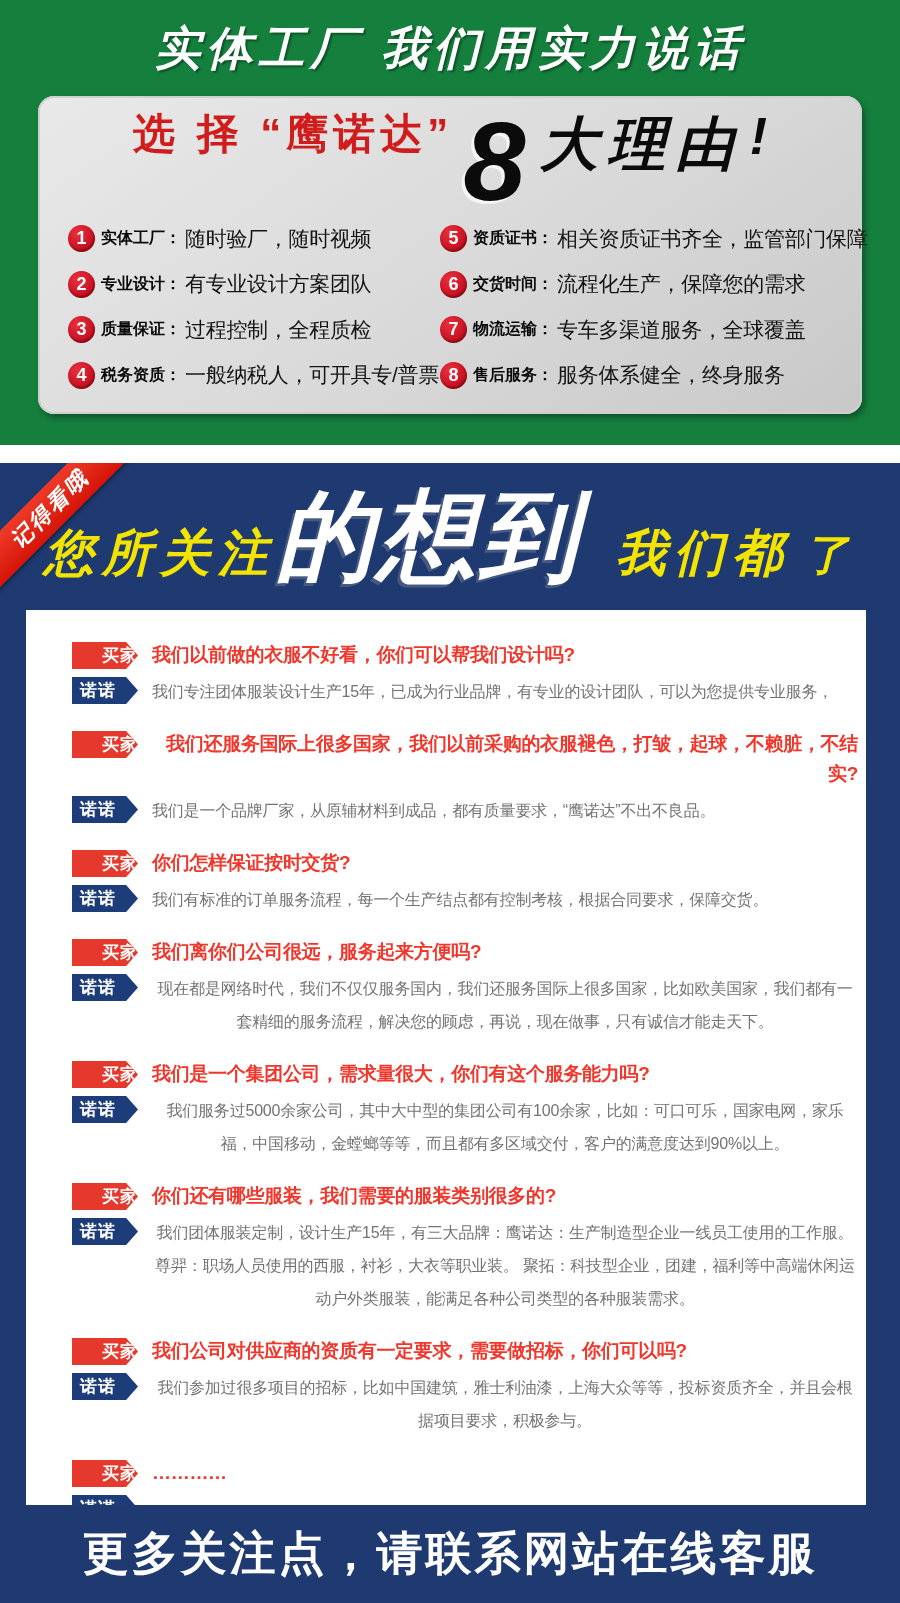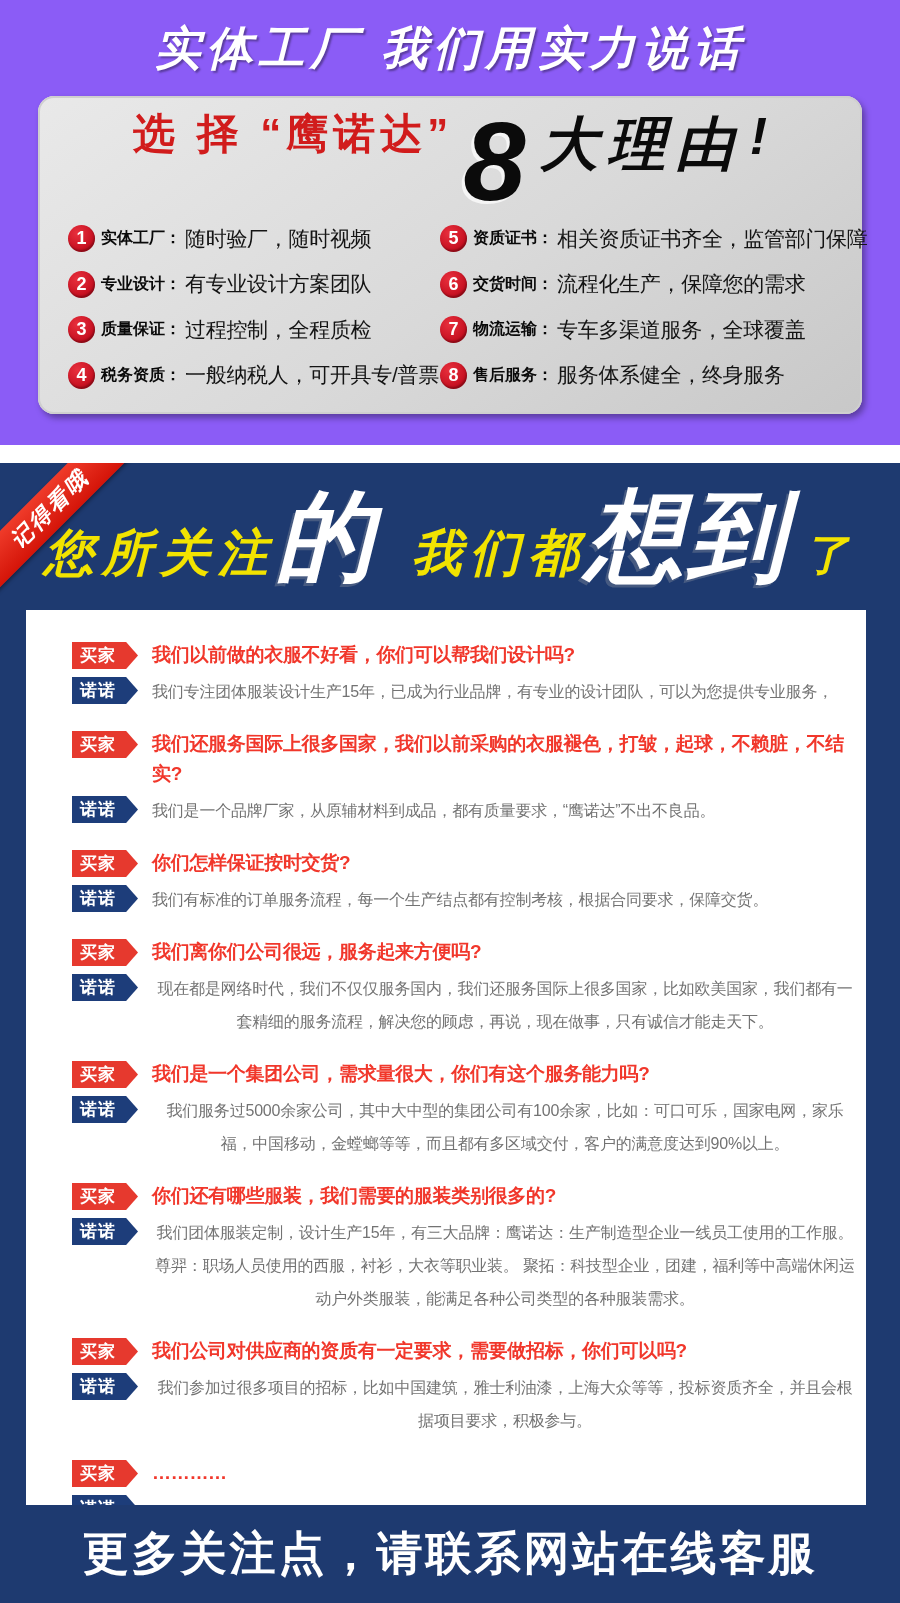--- a/index.html
+++ b/index.html
@@ -1,20 +1,20 @@
 <!DOCTYPE html>
 <html><head>
 <meta charset="utf-8">
 <style>
   * { margin:0; padding:0; box-sizing:border-box; }
   body { font-family:"Liberation Sans", sans-serif; background:#ffffff; }
   .page { width:900px; height:1603px; margin:0 auto; background:#ffffff; overflow:hidden; }
 
   
-  .sec-top { height:445px; background:#8b5cf6; padding-top:18px; }
+  .sec-top { height:445px; background:#15803d; padding-top:18px; }
   .top-title {
     text-align:center; color:#ffffff; font-size:46px; font-weight:900;
     font-style:italic; letter-spacing:6px; margin-bottom:16px;
     text-shadow:2px 2px 2px rgba(0,0,0,.35);
   }
   .gray-panel {
     width:824px; height:318px; margin:0 auto; border-radius:16px;
     background:linear-gradient(145deg,#e9e9e9 0%,#d9d9d9 55%,#c8c8c8 100%);
     box-shadow:inset 0 0 0 2px #cfcfcf, 3px 4px 6px rgba(0,0,0,.35);
     padding:10px 24px 0 24px;
@@ -65,21 +65,21 @@
   .seg.sp { margin-left:34px; }
   .seg.last { font-size:44px; margin-left:14px; }
 
   
   .white-panel {
     margin-left:26px; width:840px; height:895px; background:#ffffff;
     padding:30px 8px 10px 46px; overflow:hidden;
   }
   .qa-block { margin-bottom:21px; }
   .qa-row { display:flex; align-items:flex-start; }
-  .qa-row.q { margin-bottom:5px; }
+  .qa-row.q { margin-bottom:5px;text-align:right; }
   .tag {
     flex:0 0 auto; width:66px; height:27px; line-height:27px;
     padding-left:8px; margin-right:14px; margin-top:2px;
     color:#ffffff; font-size:17px; font-weight:700; letter-spacing:1px;
     clip-path:polygon(0 0, 82% 0, 100% 50%, 82% 100%, 0 100%);
   }
   .tag.buyer { background:#e6392e; }
   .tag.seller { background:#1d3d7a; }
   .q-text { color:#f1372b; font-size:19px; font-weight:700; line-height:30px; letter-spacing:-0.3px; }
   .a-text { color:#737373; font-size:16px; line-height:33px; letter-spacing:-0.2px;text-align:center; }
@@ -155,22 +155,22 @@
 
   <div class="sec-main">
 
     <div class="ribbon">
       <span>记得看哦</span>
     </div>
 
     <div class="focus-heading">
       <span class="seg y">您所关注</span>
       <span class="seg big">的</span>
+      <span class="seg big">想到</span>
       <span class="seg y sp">我们都</span>
-      <span class="seg big">想到</span>
       <span class="seg y last">了</span>
     </div>
 
     <div class="white-panel">
 
       <div class="qa-block">
         <div class="qa-row q">
           <span class="tag buyer">买家</span>
           <p class="q-text">我们以前做的衣服不好看，你们可以帮我们设计吗?</p>
         </div>

